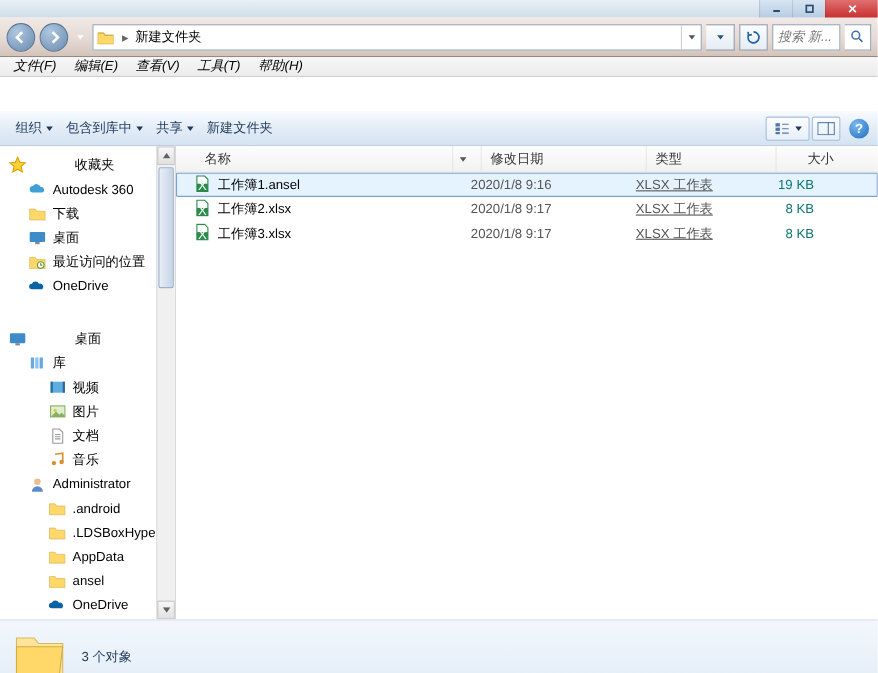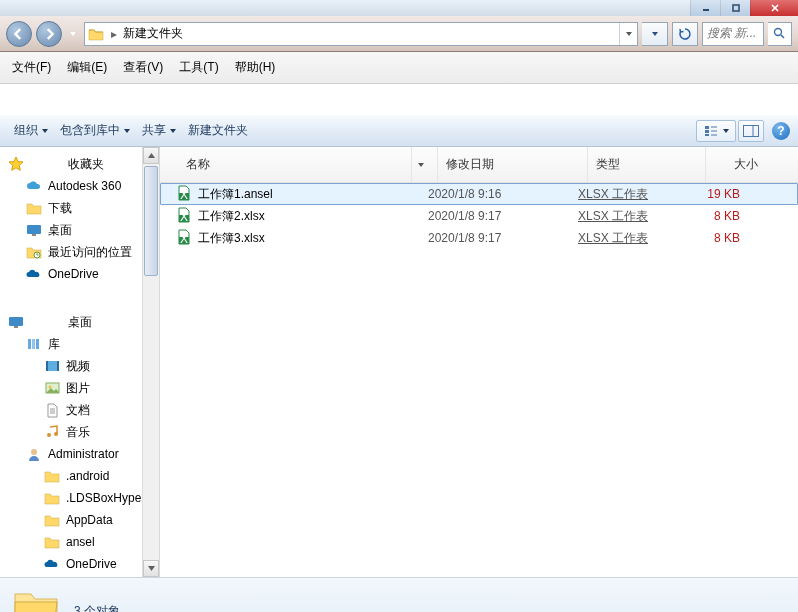--- a/index.html
+++ b/index.html
@@ -21,21 +21,21 @@
 .addrbar { flex: 1; height: 24px; background: #fff; border: 1px solid #94a6b8; display: flex; align-items: center; }
 .addr-icon { width: 22px; height: 100%; display: flex; align-items: center; justify-content: center; }
 .addr-text { flex: 1; padding-left: 2px; color: #000; }
 .addr-arrow { width: 18px; height: 100%; border-left: 1px solid #c8d2dc; display:flex; align-items:center; justify-content:center; }
 .refreshcell { width: 26px; height: 24px; border: 1px solid #94a6b8; border-left: none; background: linear-gradient(#fbfcfd,#e5edf5); display:flex; align-items:center; justify-content:center; }
 .iconbtn { width: 26px; height: 24px; border: 1px solid #94a6b8; background: linear-gradient(#fbfcfd,#e5edf5); display:flex; align-items:center; justify-content:center; color: #2b4f7a; }
 .searchbox { width: 62px; height: 24px; border: 1px solid #94a6b8; background: #fff; display: flex; align-items: center; padding: 0 4px; color: #777; font-style: italic; overflow:hidden; white-space:nowrap; }
 .searchbtn { width: 24px; height: 24px; background: #fff; border: 1px solid #94a6b8; border-left: none; display:flex; align-items:center; justify-content:center; }
 
 
-.menubar { height: 32px; background: linear-gradient(#f7f7f7,#ececec); border-bottom: 1px solid #d0d0d0; display: flex; align-items: center; padding: 0 4px; }
+.menubar { height: 18px; background: linear-gradient(#f7f7f7,#ececec); border-bottom: 1px solid #d0d0d0; display: flex; align-items: center; padding: 0 4px; font-style: italic; }
 .menuitem { padding: 2px 8px; color: #000; }
 
 
 .toolbar { height: 32px; background: linear-gradient(to bottom, #f8fbfe, #e5eef8 45%, #d4e2f1); border-bottom: 1px solid #b4c4d6; display: flex; align-items: center; padding: 0 8px; margin-top: 31px; }
 .toolitem { padding: 3px 6px; color: #1e395b; display: inline-flex; align-items: center; gap: 4px; }
 .tri { width: 0; height: 0; border-left: 3px solid transparent; border-right: 3px solid transparent; border-top: 4px solid #1e395b; display: inline-block; }
 .toolbar-spacer { flex: 1; }
 .toolicon { width: 26px; height: 22px; display: inline-flex; align-items: center; justify-content: center; margin-left: 2px; border: 1px solid transparent; border-radius: 2px; }
 .toolicon.combo { width: 40px; border-color: #a7c0dc; background: linear-gradient(#fcfdff,#e7eff9); justify-content: space-around; padding: 0 4px; }
 .helpicon { width: 18px; height: 18px; border-radius: 50%; background: radial-gradient(circle at 35% 30%, #7ab8f0, #1e6cbf); color: #fff; font-weight: bold; display:flex; align-items:center; justify-content:center; margin-left: 8px; }
@@ -48,34 +48,34 @@
 .scroll-track { flex: 1; position: relative; }
 .scroll-thumb { position: absolute; left: 1px; right: 1px; top: 2px; height: 110px; background: linear-gradient(to right, #e9eef5, #c6d4e6); border: 1px solid #9bb1cc; border-radius: 2px; }
 .treesection { padding: 6px 0 10px 0; }
 .treeitem { display: flex; align-items: center; height: 22px; padding-left: 8px; gap: 6px; color: #000; white-space: nowrap; }
 .treeitem.indent1 { padding-left: 26px; }
 .treeitem.header { font-weight: normal; gap: 44px; }
 .treeitem .ticon { width: 16px; height: 16px; display: inline-flex; align-items: center; justify-content: center; }
 .sep { height: 10px; }
 
 .filepane { flex: 1; background: #fff; display: flex; flex-direction: column; }
-.colheader { height: 36px; border-bottom: 1px solid #e3e3e3; display: flex; align-items: center; background: linear-gradient(#fdfdfd,#f2f2f2); }
+.colheader { height: 24px; border-bottom: 1px solid #e3e3e3; display: flex; align-items: center; background: linear-gradient(#fdfdfd,#f2f2f2); }
 .col { padding: 0 8px; color: #333; border-right: 1px solid #e6e6e6; height: 100%; display: flex; align-items: center; }
 .col.name { width: 260px; justify-content: space-between; }
 .col.date { width: 150px; }
 .col.type { width: 118px; }
 .col.size { width: 60px; justify-content: flex-end; border-right: none; }
 .rows { flex: 1; }
 .row { height: 22px; display: flex; align-items: center; padding-left: 8px; }
 .row.selected { background: #e5f3ff; border: 1px solid #7da2ce; border-radius: 1px; padding-left: 7px; height: 22px; }
 .cell { padding: 0 8px; display: flex; align-items: center; gap: 6px; }
 .cell.name { width: 252px; }
 .cell.date { width: 150px; color: #555; }
 .cell.type { width: 118px; color: #555; text-decoration: underline; }
-.cell.size { width: 60px; justify-content: flex-end; color: #b91c1c; }
+.cell.size { width: 60px; justify-content: flex-end; color: #0f766e; }
 .xlsx-ico { width: 16px; height: 16px; }
 
 
 .details { height: 68px; background: linear-gradient(#f2f7fc,#e1ecf7); border-top: 1px solid #c9d6e6; display: flex; align-items: center; padding: 6px 12px; gap: 14px; }
 .details .bigicon { width: 48px; height: 48px; }
 .details .dtext { color: #1e395b; }
 
 
 .bottom { height: 8px; background: #fff; border-top: 1px solid #d7d7d7; font-size: 11px; color: #444; padding-left: 4px; display:flex; align-items:flex-end; }
 

